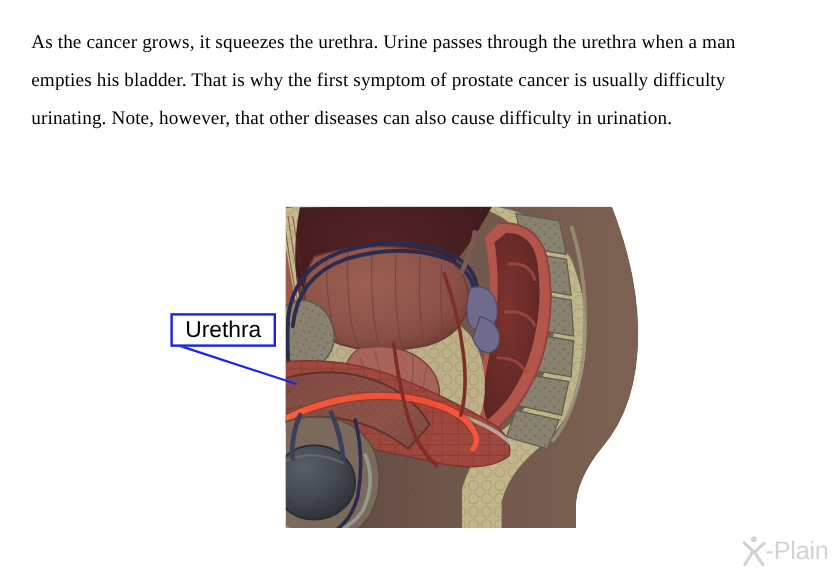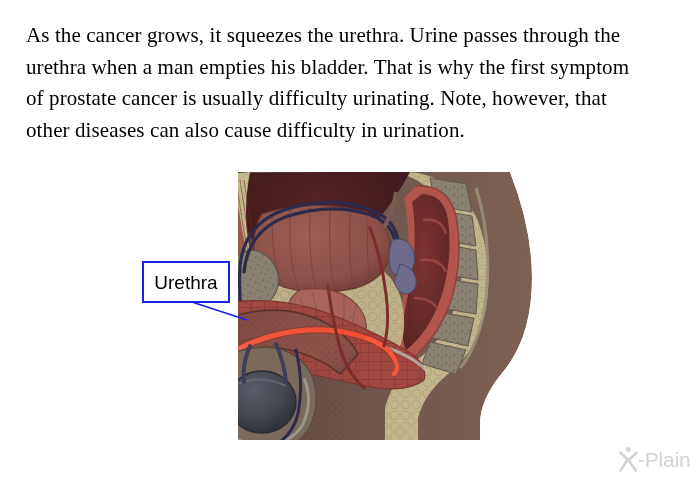--- a/index.html
+++ b/index.html
@@ -22,21 +22,21 @@
     background: #ffffff;
   }
 
   
   #caption-text {
     position: absolute;
     left: 26px;
     top: 20px;
     width: 620px;
     font-family: "Liberation Serif", serif;
-    font-size: 21px;
+    font-size: 16px;
     line-height: 31.5px;
     color: #000000;
     letter-spacing: 0.1px;
     white-space: pre-line;
   }
 
   
   #illustration-wrap {
     position: absolute;
     left: 180px;
@@ -49,21 +49,21 @@
     width: 360px;
     height: 280px;
   }
 
   
   #urethra-callout {
     position: absolute;
     left: 142px;
     top: 261px;
     width: 88px;
-    height: 42px;
+    height: 28px;
     box-sizing: border-box;
     border: 2px solid #1a22e8;
     background: #ffffff;
     display: flex;
     align-items: center;
     justify-content: center;
     z-index: 5;
   }
   #urethra-callout .callout-text {
     font-family: "Liberation Sans", sans-serif;

